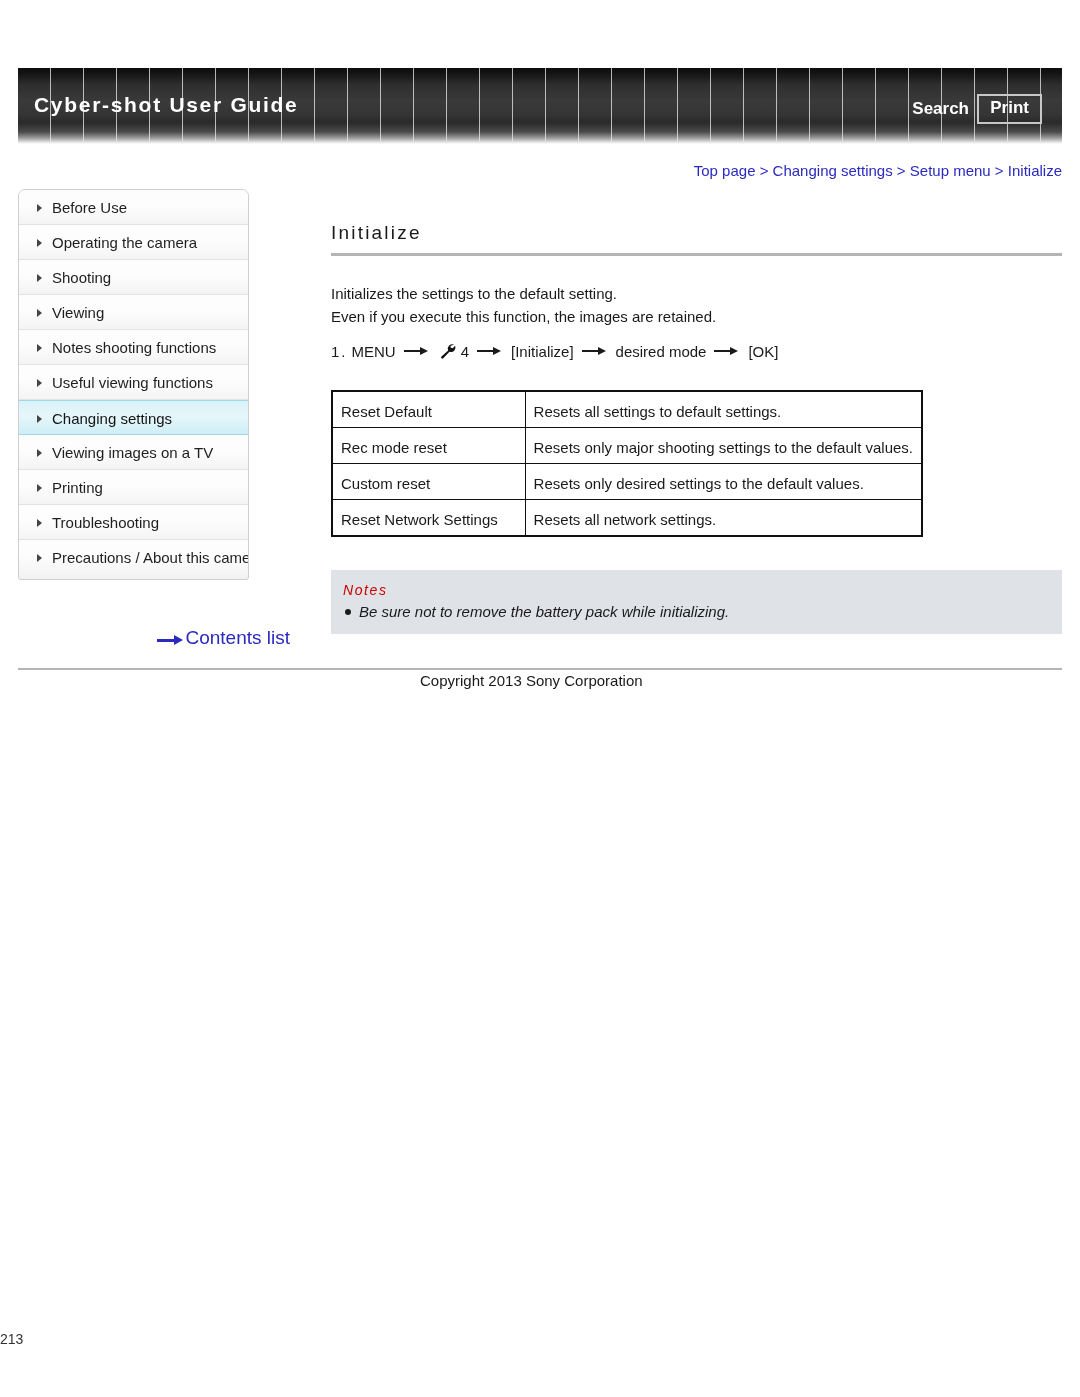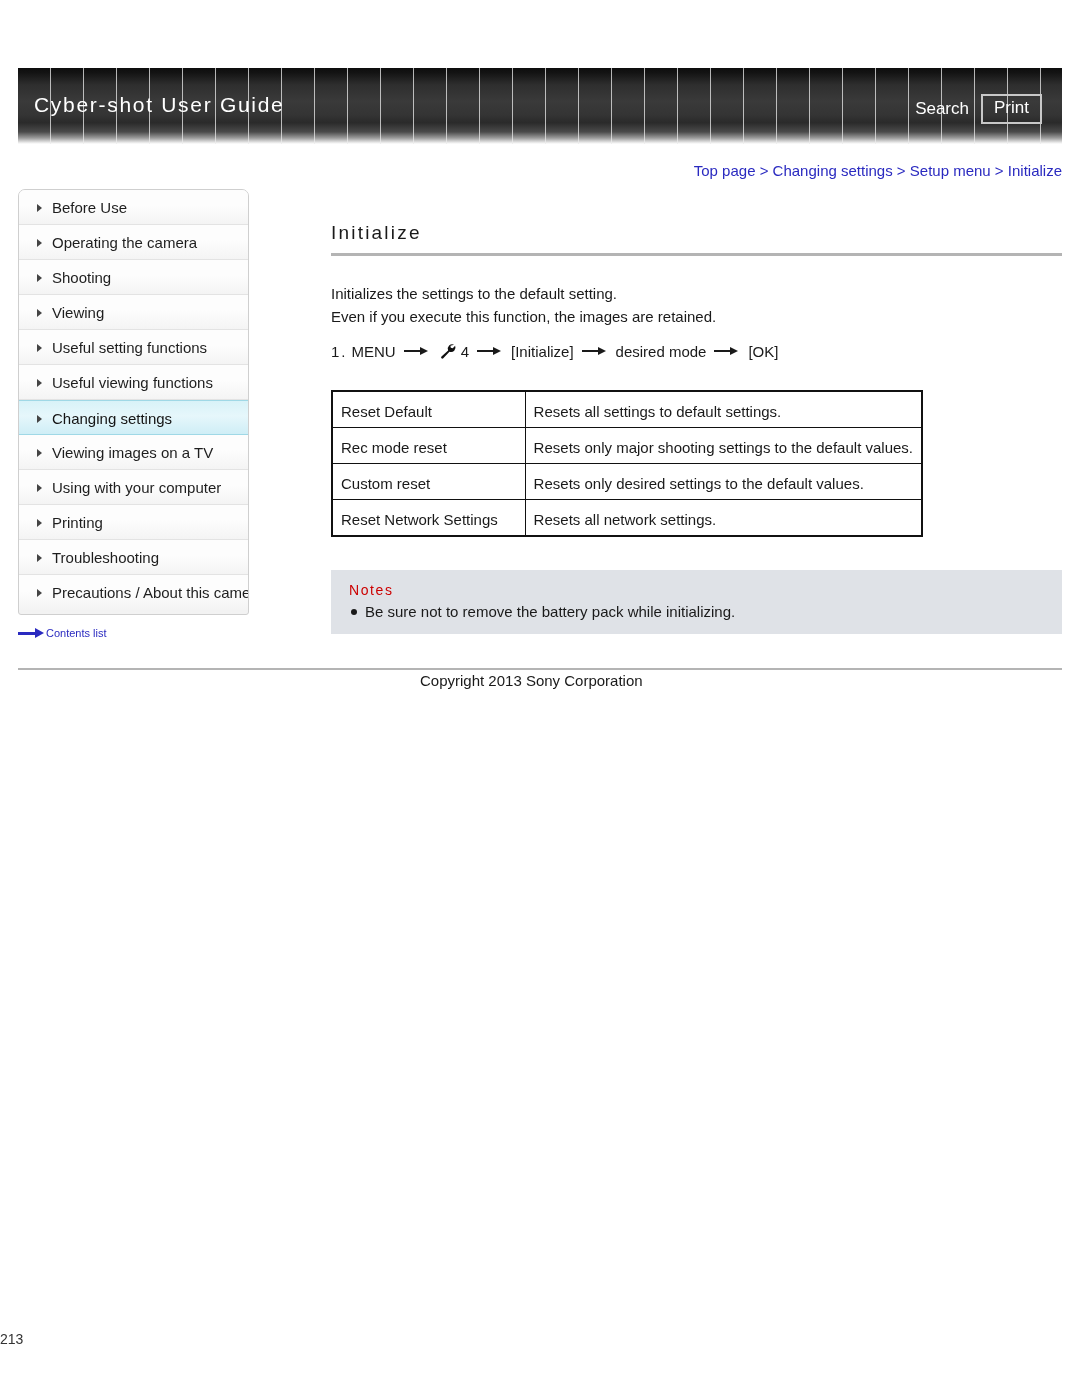--- a/index.html
+++ b/index.html
@@ -29,20 +29,21 @@
         #131313 6%,
         #2e2e2e 22%,
         #3a3a3a 44%,
         #343434 62%,
         #2a2a2a 72%,
         #4a4a4a 84%,
         #9a9a9a 92%,
         #e8e8e8 98%,
         #ffffff 100%);
     overflow: hidden;
+    font-weight: bold;
   }
   .header-stripes {
     position: absolute;
     left: 0; top: 0; right: 0; bottom: 0;
     background-image: repeating-linear-gradient(
       to right,
       rgba(255,255,255,0) 0px,
       rgba(255,255,255,0) 32px,
       rgba(235,235,235,0.75) 32px,
       rgba(235,235,235,0.75) 33px);
@@ -134,23 +135,23 @@
     border-top: 1px solid #9fd8e6;
     border-bottom: 1px solid #9fd8e6;
     color: #151515;
   }
 
   .contents-list {
     position: absolute;
     left: 18px;
     top: 627px;
     width: 274px;
-    text-align: left;
+    text-align: right;
     padding-right: 2px;
-    font-size: 11px;
+    font-size: 19px;
     color: #2a2ac0;
     box-sizing: border-box;
     cursor: pointer;
     white-space: nowrap;
   }
   .arrow-right {
     display: inline-block;
     position: relative;
     width: 26px;
     height: 10px;
@@ -256,21 +257,22 @@
     line-height: 16px;
   }
   table.spec td.k { width: 178px; }
 
   
   .notes {
     margin-top: 33px;
     background: #dfe2e7;
     width: 731px;
     box-sizing: border-box;
-    padding: 12px 10px 14px 18px;
+    padding: 12px 10px 14px 12px;
+    font-style: italic;
   }
   .notes-title {
     color: #cc0000;
     font-size: 14px;
     letter-spacing: 1.6px;
     margin-bottom: 5px;
   }
   .notes-item {
     font-size: 15px;
     color: #1a1a1a;
@@ -344,33 +346,30 @@
   <div class="side-item">
     <span class="tri"></span><span>Operating the camera</span>
   </div>
   <div class="side-item">
     <span class="tri"></span><span>Shooting</span>
   </div>
   <div class="side-item">
     <span class="tri"></span><span>Viewing</span>
   </div>
   <div class="side-item">
-    <span class="tri"></span><span>Useful setting functions</span>
+    <span class="tri"></span><span>Notes shooting functions</span>
   </div>
   <div class="side-item">
     <span class="tri"></span><span>Useful viewing functions</span>
   </div>
   <div class="side-item active">
     <span class="tri"></span><span>Changing settings</span>
   </div>
   <div class="side-item">
     <span class="tri"></span><span>Viewing images on a TV</span>
-  </div>
-  <div class="side-item">
-    <span class="tri"></span><span>Using with your computer</span>
   </div>
   <div class="side-item">
     <span class="tri"></span><span>Printing</span>
   </div>
   <div class="side-item">
     <span class="tri"></span><span>Troubleshooting</span>
   </div>
   <div class="side-item">
     <span class="tri"></span><span>Precautions / About this camera</span>
   </div>

